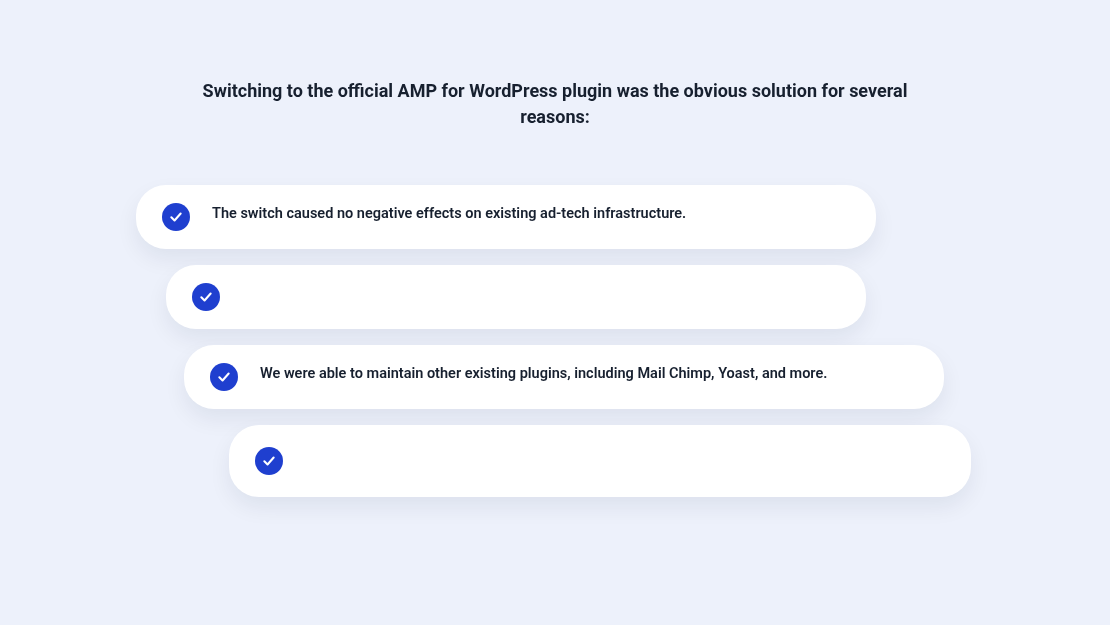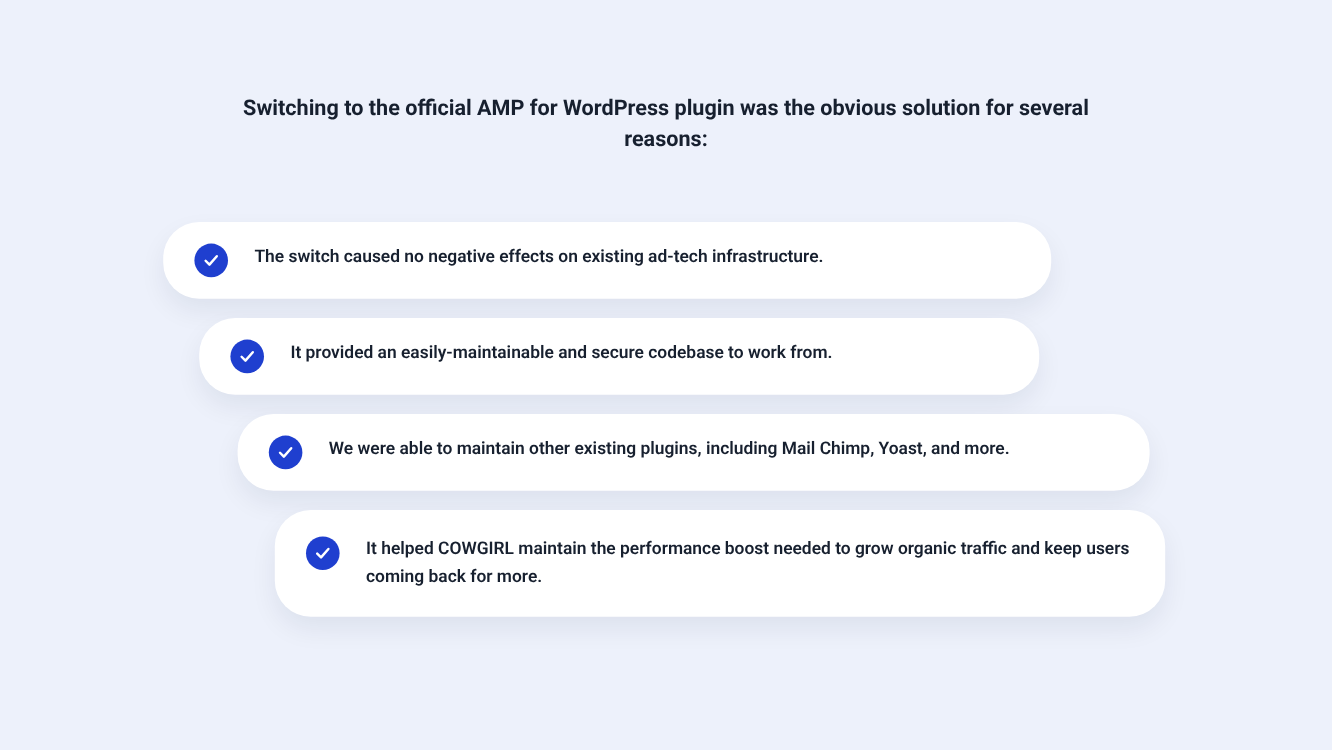--- a/index.html
+++ b/index.html
@@ -53,21 +53,21 @@
     justify-content: center;
   }
   .check svg {
     width: 14px;
     height: 14px;
     display: block;
   }
   
   .c1 { left: 136px; top: 0;   width: 740px; }
   .c2 { left: 166px; top: 80px; width: 700px; }
-  .c3 { left: 198px; top: 160px; width: 760px; }
+  .c3 { left: 184px; top: 160px; width: 760px; }
   .c4 { left: 229px; top: 240px; width: 742px; align-items: flex-start; padding-top: 22px; padding-bottom: 22px; }
 </style>
 </head>
 <body>
 
 <div class="container">
   <h1 class="heading">Switching to the official AMP for WordPress plugin was the obvious solution for several reasons:</h1>
 
   <div class="reasons">
 
@@ -79,35 +79,33 @@
       </span>
       <span class="text">The switch caused no negative effects on existing ad-tech infrastructure.</span>
     </div>
 
     <div class="reason-card c2">
       <span class="check">
         <svg viewBox="0 0 24 24" fill="none" stroke="#ffffff" stroke-width="3.5" stroke-linecap="round" stroke-linejoin="round">
             <polyline points="4 12.5 9.5 18 20 6"></polyline>
           </svg>
       </span>
-      <span class="text">It provided an easily-maintainable and secure codebase to work from.</span>
     </div>
 
     <div class="reason-card c3">
       <span class="check">
         <svg viewBox="0 0 24 24" fill="none" stroke="#ffffff" stroke-width="3.5" stroke-linecap="round" stroke-linejoin="round">
             <polyline points="4 12.5 9.5 18 20 6"></polyline>
           </svg>
       </span>
       <span class="text">We were able to maintain other existing plugins, including Mail Chimp, Yoast, and more.</span>
     </div>
 
     <div class="reason-card c4">
       <span class="check">
         <svg viewBox="0 0 24 24" fill="none" stroke="#ffffff" stroke-width="3.5" stroke-linecap="round" stroke-linejoin="round">
             <polyline points="4 12.5 9.5 18 20 6"></polyline>
           </svg>
       </span>
-      <span class="text">It helped COWGIRL maintain the performance boost needed to grow organic traffic and keep users coming back for more.</span>
     </div>
 
   </div>
 </div>
 
 </body></html>

